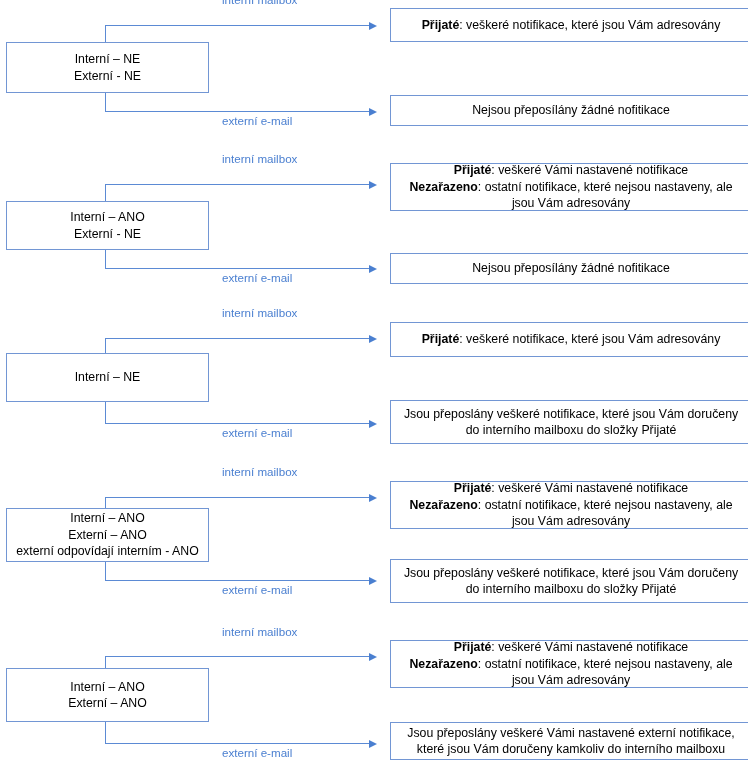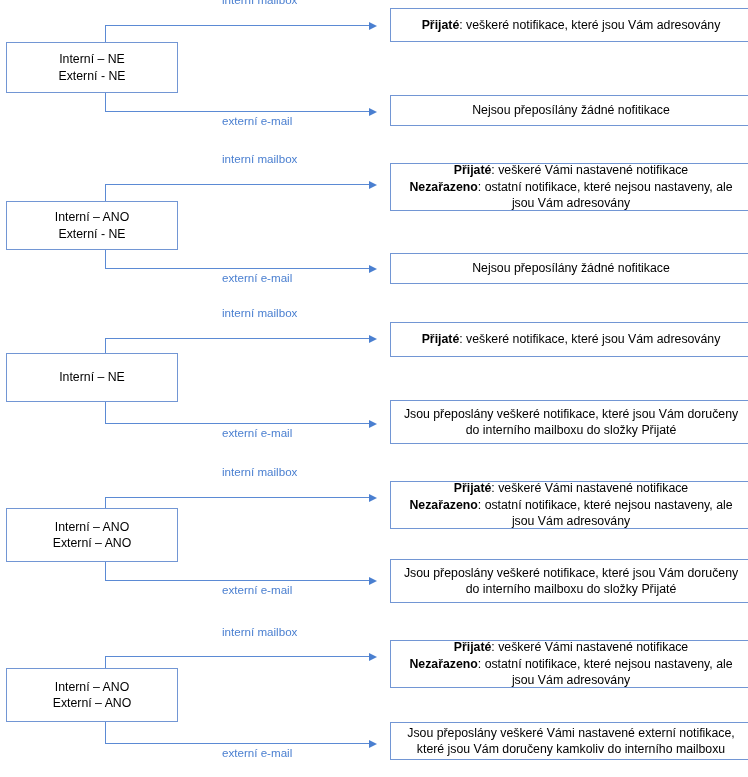--- a/index.html
+++ b/index.html
@@ -38,21 +38,21 @@
     align-items: center;
     justify-content: center;
     text-align: center;
     color: #000000;
     font-size: 12.3px;
     line-height: 16.4px;
     padding: 2px 6px;
   }
   .box.left-box {
     left: 6px;
-    width: 172px;
+    width: 203px;
   }
   .box.right-box {
     left: 390px;
     width: 362px;
   }
   .box-lines {
     width: 100%;
   }
   .box-lines .ln {
     display: block;
@@ -172,20 +172,21 @@
       <div class="conn conn-h" style="left: 105px; top: 423px; width: 265px;"></div>
       <div class="arrowhead" style="left: 369px; top: 420px;"></div>
       <div class="edge-label" style="left: 222px; top: 306px;">interní mailbox</div>
       <div class="edge-label" style="left: 222px; top: 426px;">externí e-mail</div>
     </div>
     <div class="group" style="top: 0px; height: 777px;">
       <div class="box left-box" style="top: 508px; height: 54px;">
         <div class="box-lines">
           <span class="ln">Interní – ANO</span>
           <span class="ln">Externí – ANO</span>
+          <span class="ln">externí odpovídají interním - ANO</span>
         </div>
       </div>
       <div class="box right-box" style="top: 481px; height: 48px;">
         <div class="box-lines">
           <span class="ln"><span class="strong">Přijaté</span>: veškeré Vámi nastavené notifikace</span>
           <span class="ln"><span class="strong">Nezařazeno</span>: ostatní notifikace, které nejsou nastaveny, ale jsou Vám adresovány</span>
         </div>
       </div>
       <div class="box right-box" style="top: 559px; height: 44px;">
         <div class="box-lines">

